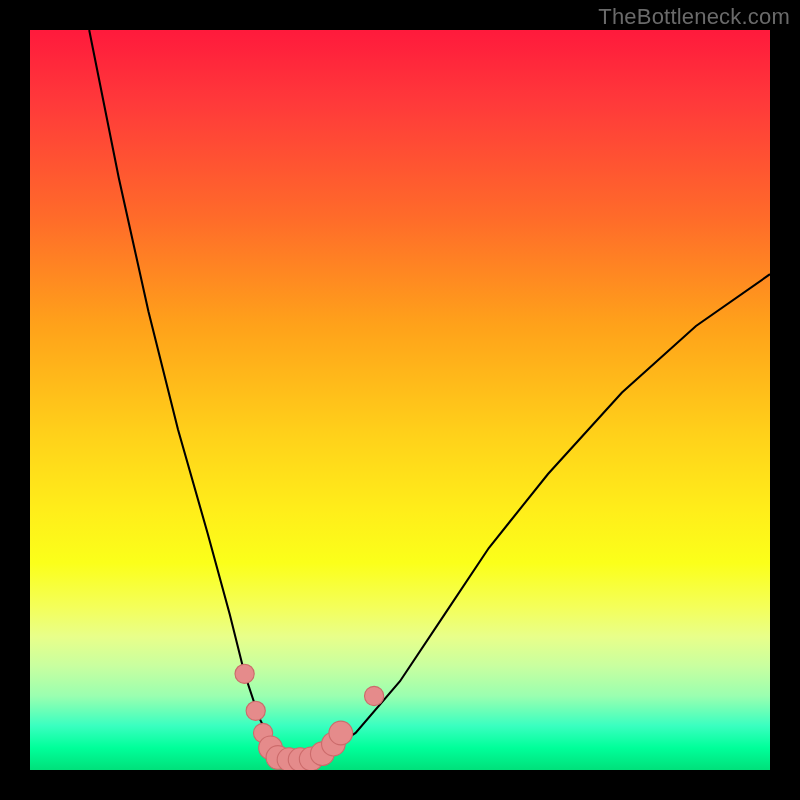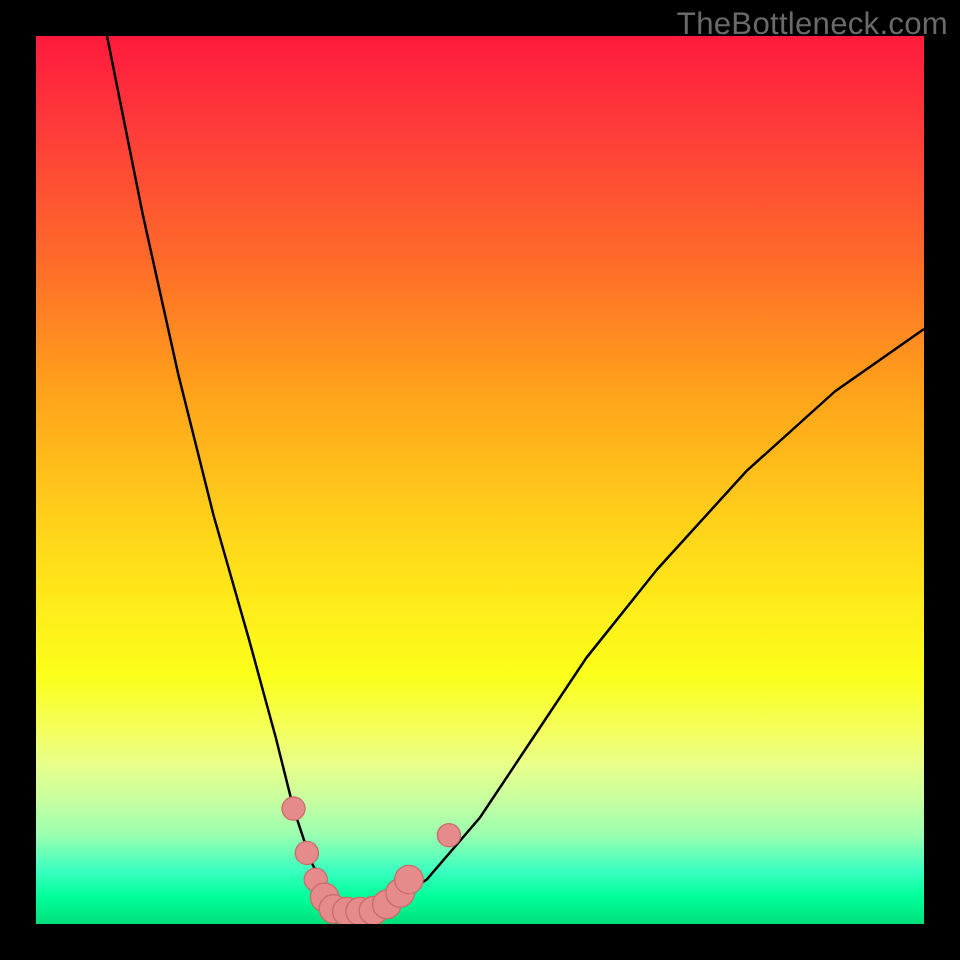--- a/index.html
+++ b/index.html
@@ -39,21 +39,21 @@
     left: 0;
     top: 0;
     width: 740px;
     height: 740px;
   }
   .watermark {
     position: absolute;
     top: 4px;
     right: 10px;
     color: #6a6a6a;
-    font-size: 26px;
+    font-size: 22px;
     letter-spacing: 0.2px;
     font-weight: 500;
   }
 </style>
 </head>
 <body>
 
 <div class="watermark">TheBottleneck.com</div>
 
 <div class="frame">

